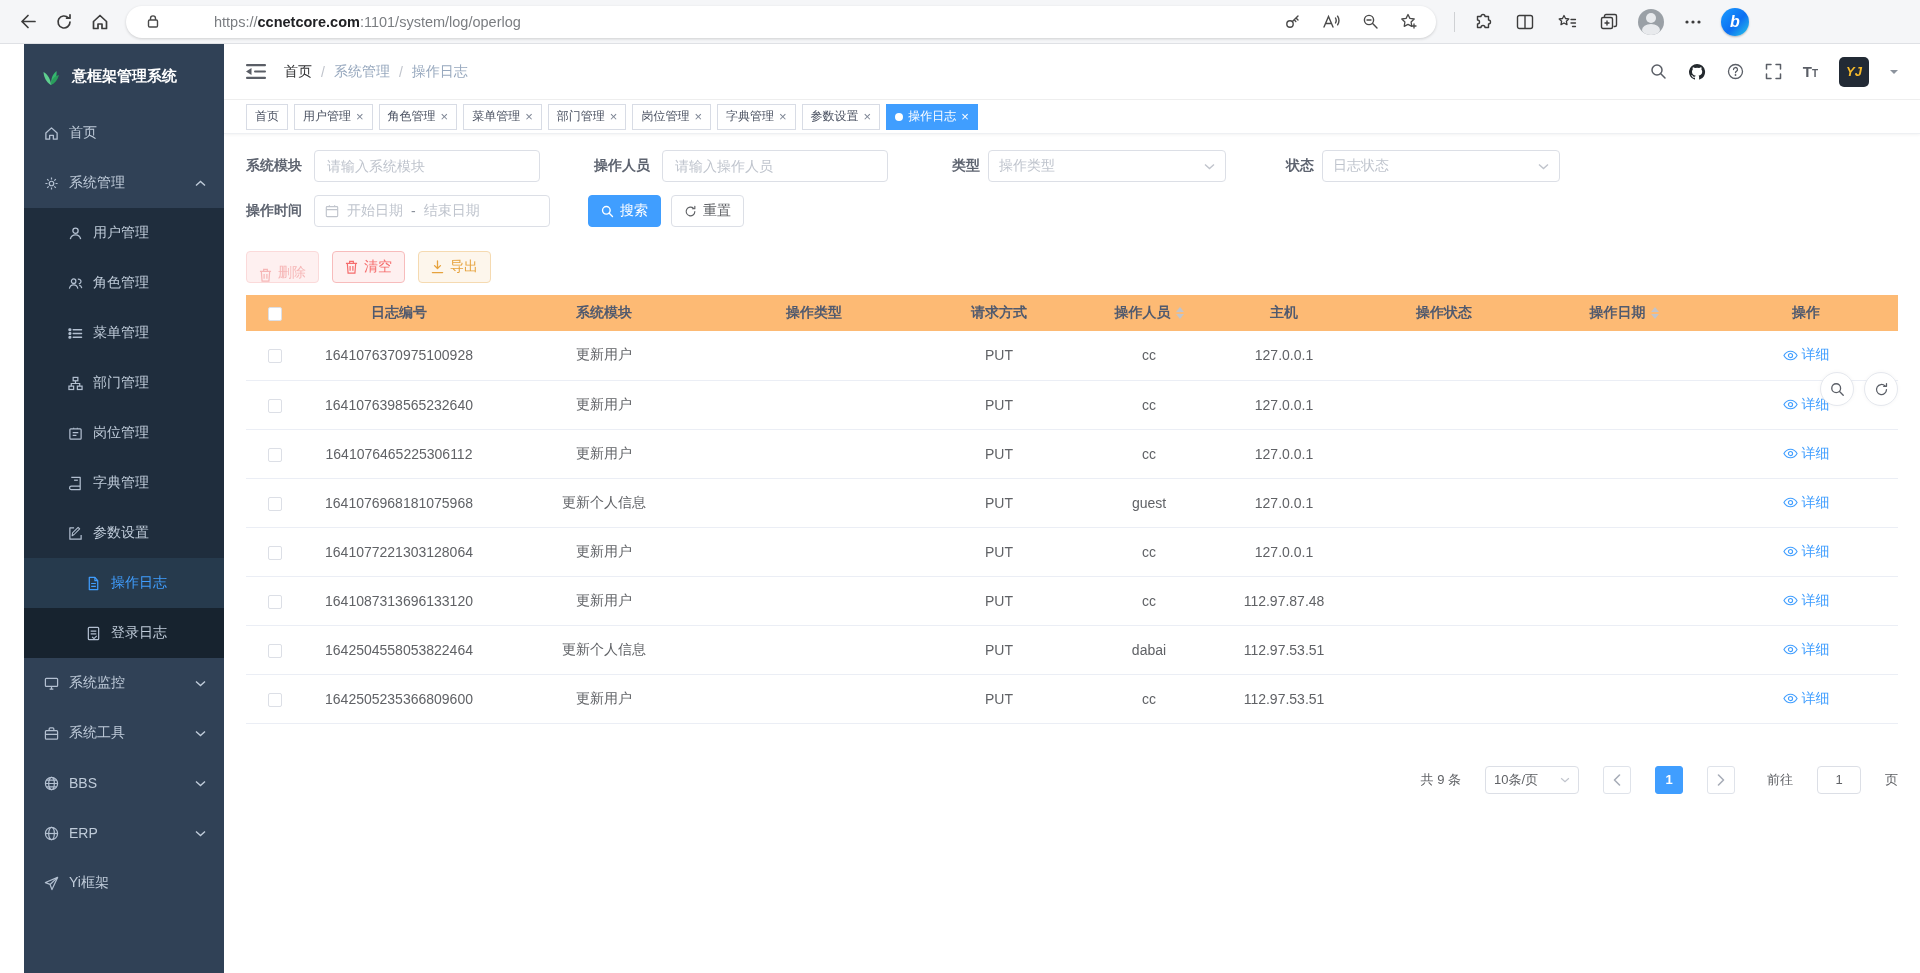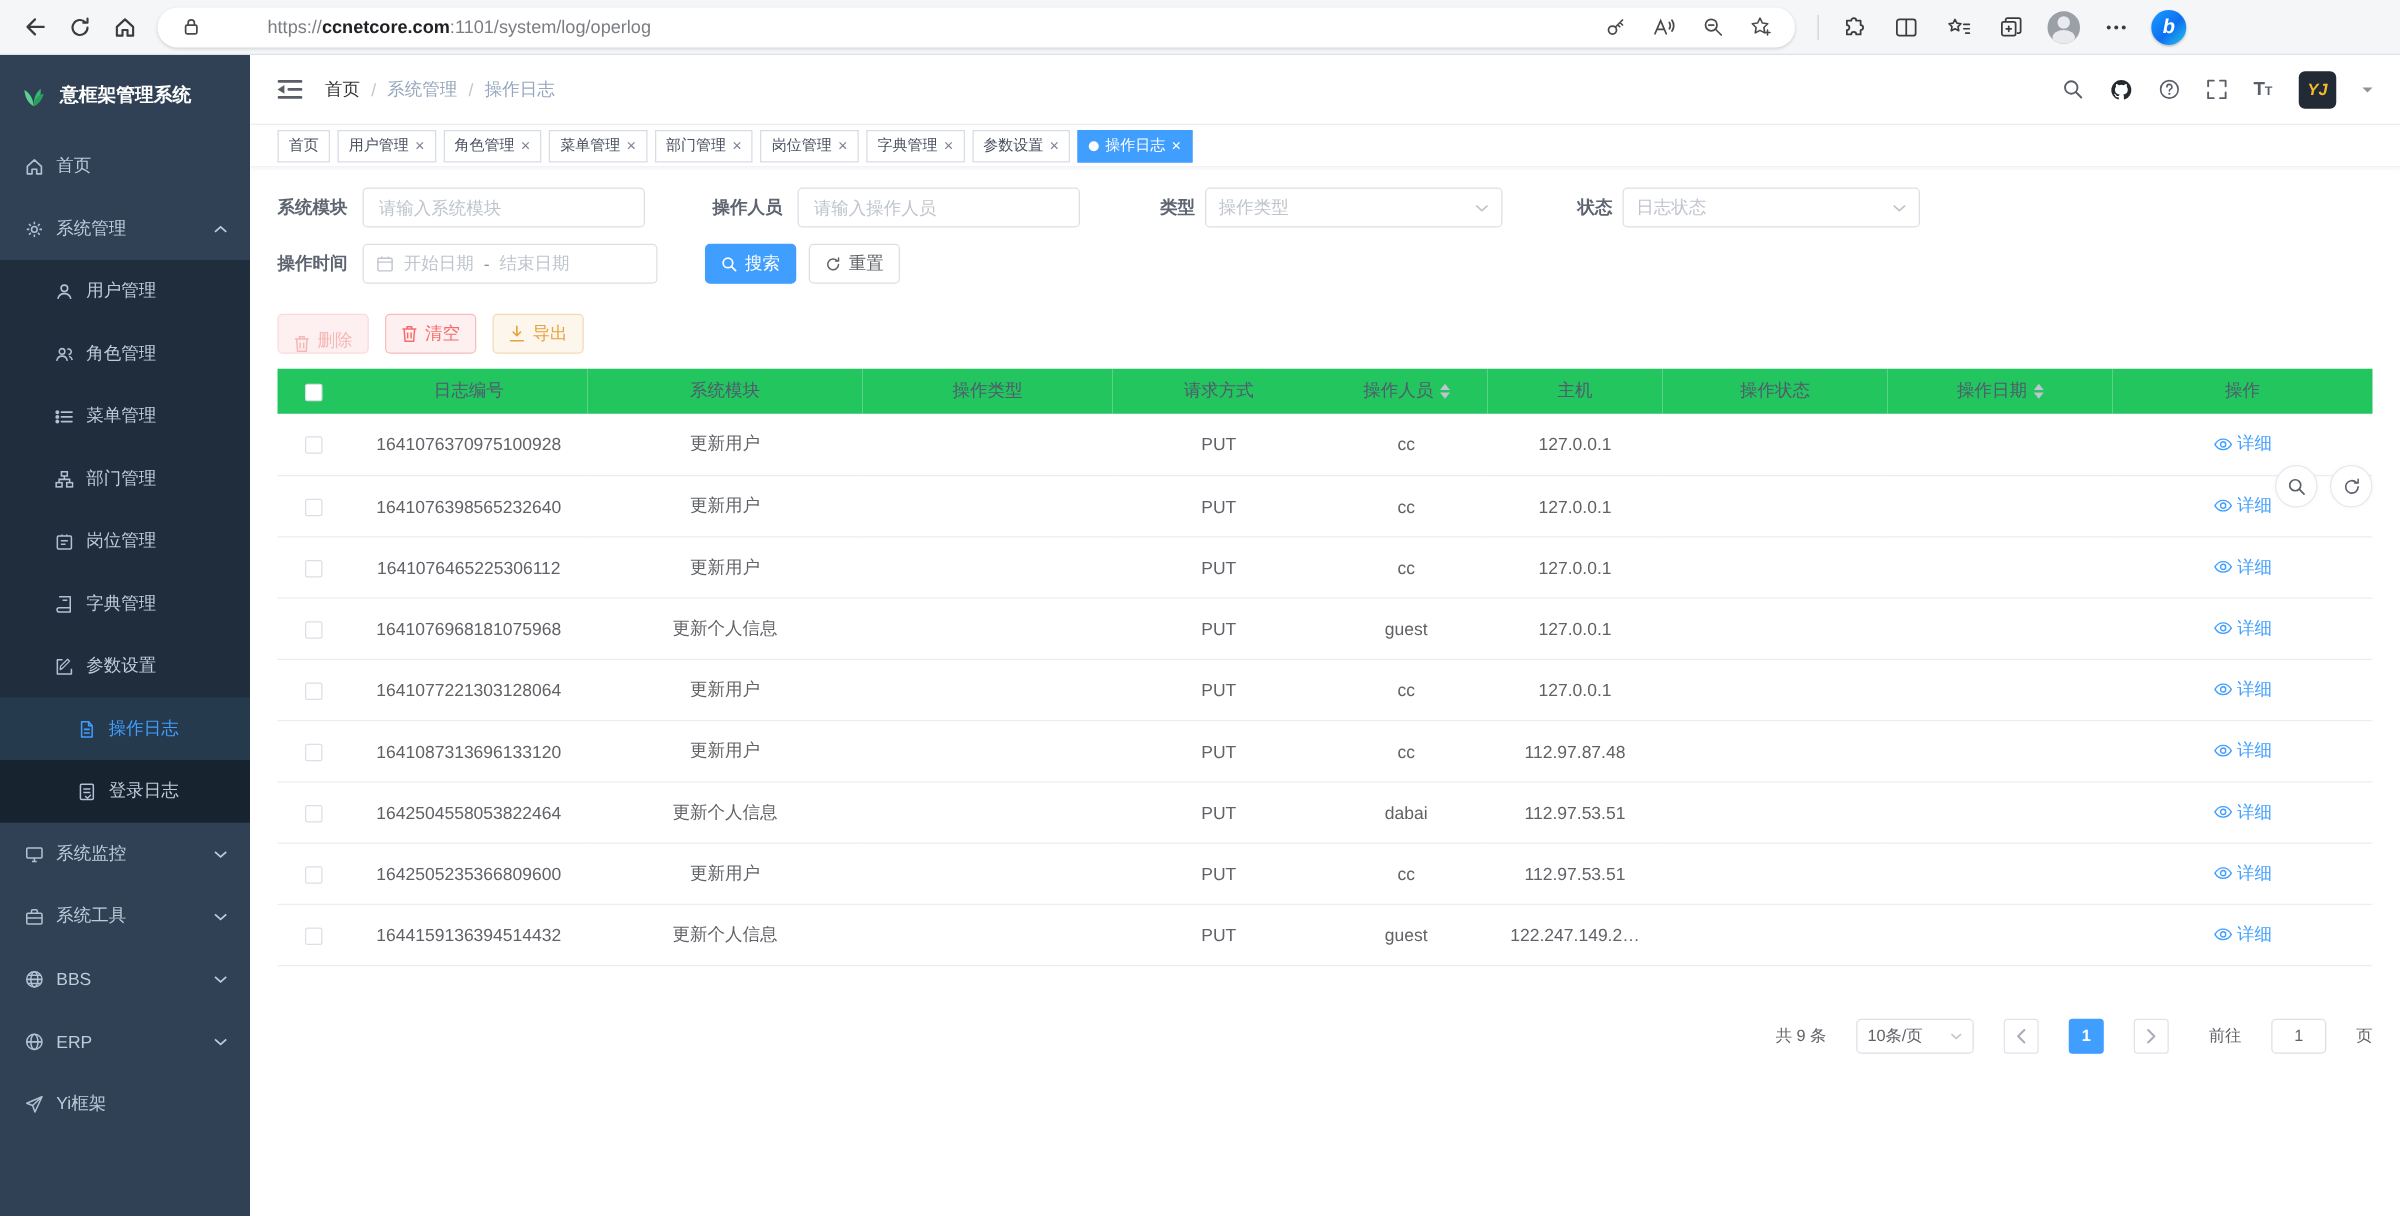--- a/index.html
+++ b/index.html
@@ -24,21 +24,21 @@
   .avatar-b::before { content:""; position:absolute; left:8px; top:4px; width:10px; height:10px;
     border-radius:50%; background:#e8eaed; }
   .avatar-b::after { content:""; position:absolute; left:4px; top:15px; width:18px; height:12px;
     border-radius:50%; background:#e8eaed; }
   .bing { width:28px; height:28px; border-radius:50%;
     background:linear-gradient(135deg,#1a9dff 0%,#0d6ff2 55%,#28c8e8 100%);
     color:#fff; font-weight:bold; font-size:16px; font-style:italic;
     display:flex; align-items:center; justify-content:center; box-shadow:0 1px 2px rgba(0,0,0,.25); }
 
   
-  .app { display:flex; height:929px; }
+  .app { display:flex; height:929px;margin-left:24px; }
 
   
   .sidebar { width:200px; flex-shrink:0; background:#304156; color:#bfcbd9; overflow:hidden; }
   .logo { height:64px; display:flex; align-items:center; gap:10px; padding-left:16px;
     color:#fff; font-weight:bold; font-size:15px; }
   .nav { font-size:14px; }
   .nav-item { height:50px; display:flex; align-items:center; gap:10px; padding-left:20px;
     position:relative; cursor:pointer; }
   .nav-item .chev { position:absolute; right:18px; color:#bfcbd9; }
   .nav-sub { background:#1f2d3d; }
@@ -93,21 +93,21 @@
   .btn-clear { background:#fef0f0; border-color:#f7bcbc; color:#f56c6c; }
   .btn-export { background:#fdf6ec; border-color:#f5dab1; color:#e6a23c; }
   .actions { display:flex; align-items:center; gap:13px; margin-top:24px; }
   .round-tools { position:absolute; right:22px; top:238px; display:flex; gap:10px; }
   .icircle { width:34px; height:34px; border-radius:50%; border:1px solid #e5e8ee; background:#fff;
     display:flex; align-items:center; justify-content:center; color:#5a5e66; cursor:pointer;
     box-shadow:0 0 4px rgba(0,0,0,.04); }
 
   
   table { width:100%; border-collapse:collapse; font-size:14px; color:#606266; margin-top:12px; table-layout:fixed; }
-  thead th { background:#22c55e; color:#515a6e; font-weight:normal; height:36px; text-align:center;
+  thead th { background:#fdba74; color:#515a6e; font-weight:bold; height:36px; text-align:center;
     white-space:nowrap; }
   tbody td { height:49px; border-bottom:1px solid #ebeef5; text-align:center; white-space:nowrap;
     overflow:hidden; text-overflow:ellipsis; }
   .cb { width:14px; height:14px; border:1px solid #dcdfe6; border-radius:2px; background:#fff;
     display:inline-block; vertical-align:middle; cursor:pointer; }
   .sortwrap { display:inline-flex; flex-direction:column; gap:2px; margin-left:5px; vertical-align:middle; }
   .sortwrap i { width:0; height:0; border:4px solid transparent; display:block; }
   .sortwrap .up { border-bottom:5px solid #c0c4cc; border-top:none; }
   .sortwrap .dn { border-top:5px solid #c0c4cc; border-bottom:none; }
   .detail { color:#409eff; display:inline-flex; align-items:center; gap:4px; cursor:pointer; }
@@ -762,38 +762,20 @@
               <td></td>
               <td></td>
             <td><span class="detail">
                   <svg width="15" height="11" viewBox="0 0 16 11" fill="none" stroke="#409eff" stroke-width="1.2">
                     <path d="M1 5.5C2.8 2.3 5.2 1 8 1s5.2 1.3 7 4.5C13.2 8.7 10.8 10 8 10S2.8 8.7 1 5.5z"></path>
                     <circle cx="8" cy="5.5" r="2.2"></circle>
                   </svg>
                   <span>详细</span>
                 </span></td>
           </tr>
-          <tr>
-            <td><span class="cb"></span></td>
-            <td>1644159136394514432</td>
-              <td>更新个人信息</td>
-              <td></td>
-              <td>PUT</td>
-              <td>guest</td>
-              <td>122.247.149.2…</td>
-              <td></td>
-              <td></td>
-            <td><span class="detail">
-                  <svg width="15" height="11" viewBox="0 0 16 11" fill="none" stroke="#409eff" stroke-width="1.2">
-                    <path d="M1 5.5C2.8 2.3 5.2 1 8 1s5.2 1.3 7 4.5C13.2 8.7 10.8 10 8 10S2.8 8.7 1 5.5z"></path>
-                    <circle cx="8" cy="5.5" r="2.2"></circle>
-                  </svg>
-                  <span>详细</span>
-                </span></td>
-          </tr>
         </tbody>
       </table>
 
       <div class="pagination">
         <span>共 9 条</span>
         <span class="psel">
           <span>10条/页</span>
           <svg width="10" height="6" viewBox="0 0 11 7" fill="none" stroke="#c0c4cc" stroke-width="1.4">
               <path d="m1 1.5 4.5 4 4.5-4"></path>
             </svg>

